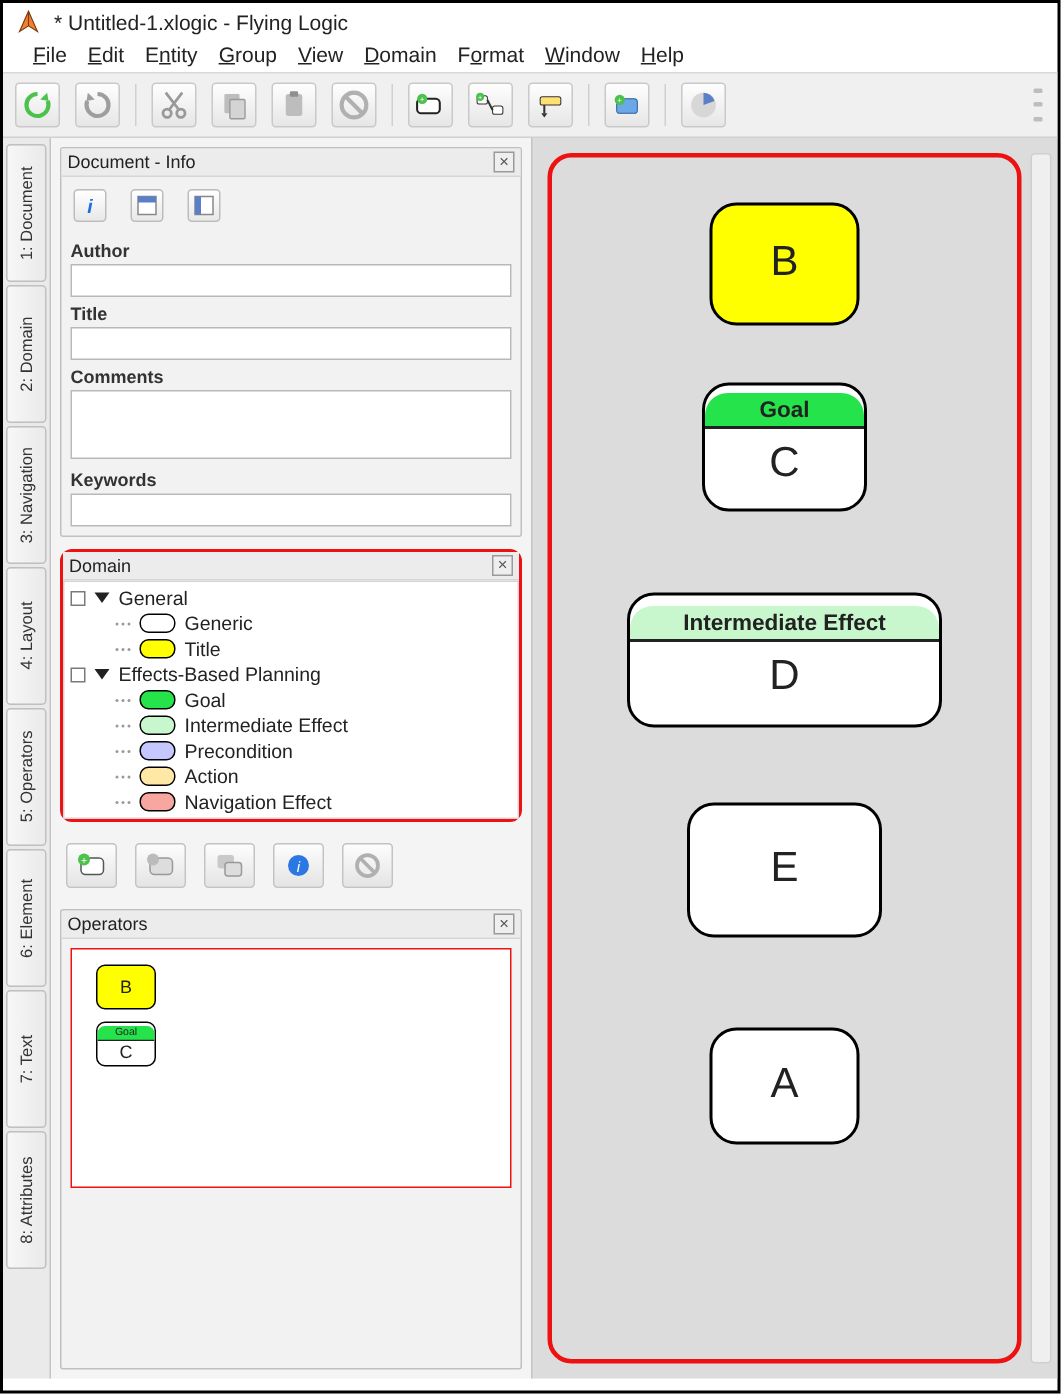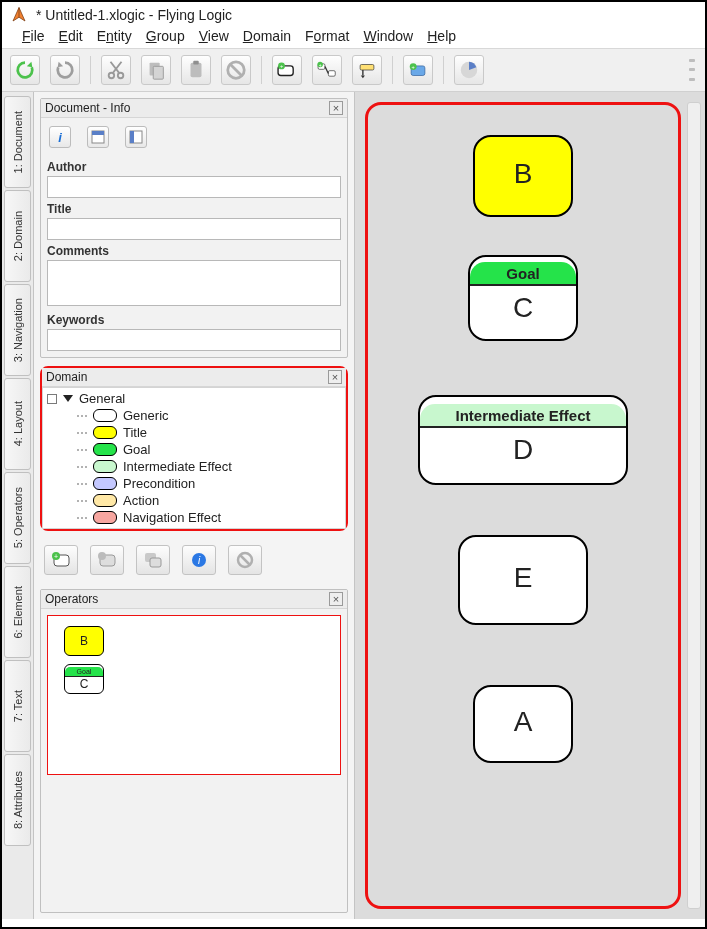--- a/index.html
+++ b/index.html
@@ -350,20 +350,25 @@
         </div>
         <div class="tree-row sub">
           <span class="dotcol">
               <i></i>
               <i></i>
               <i></i>
             </span>
           <span class="pill" style="background:#ffff00"></span>
           <span>Title</span>
         </div>
+        <div class="tree-row grp">
+          <span class="sq"></span>
+          <span class="arrow"></span>
+          <span>Effects-Based Planning</span>
+        </div>
         <div class="tree-row sub">
           <span class="dotcol">
               <i></i>
               <i></i>
               <i></i>
             </span>
           <span class="pill" style="background:#25e34a"></span>
           <span>Goal</span>
         </div>
         <div class="tree-row sub">

